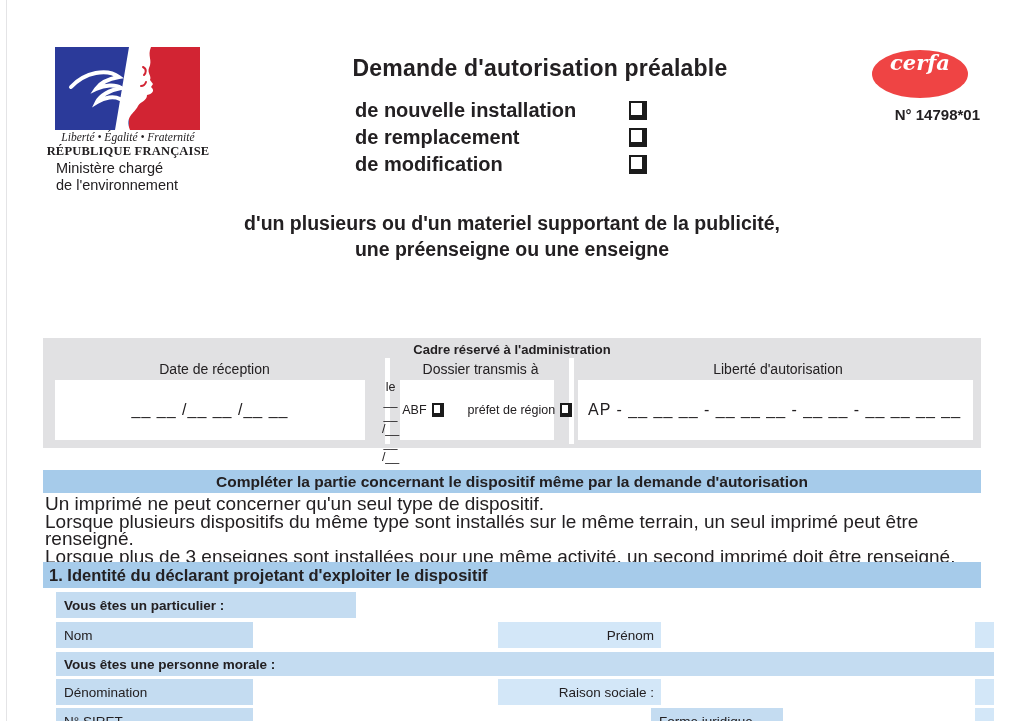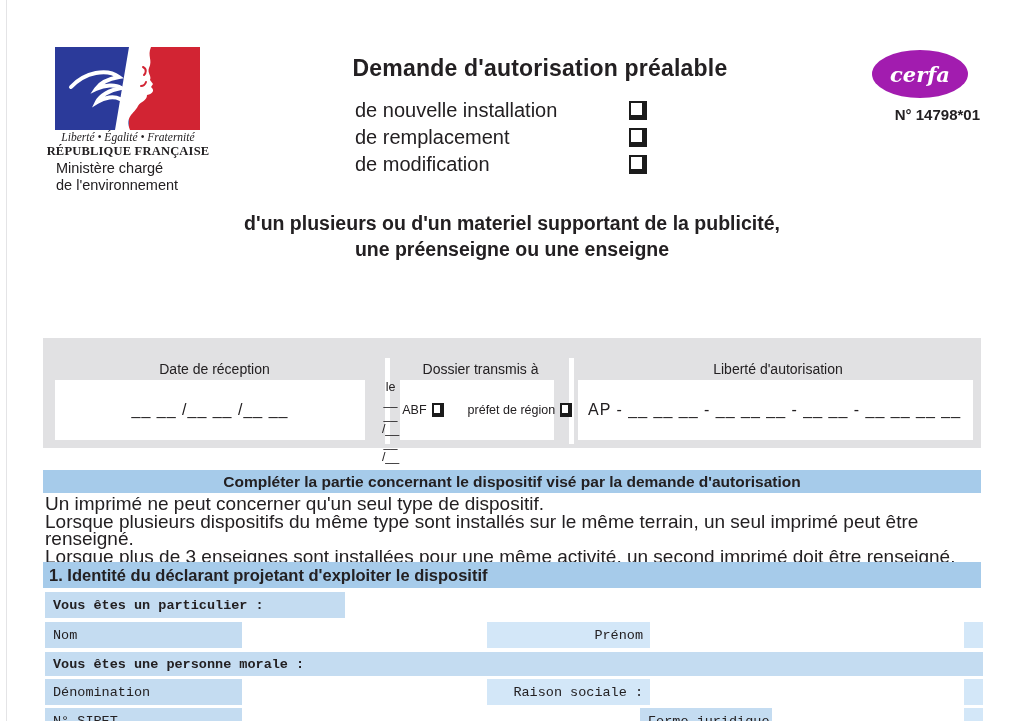--- a/index.html
+++ b/index.html
@@ -11,23 +11,23 @@
 
   
   .flag{left:55px;top:47px;width:145px;height:83px;}
   .motto{left:40px;top:131px;width:176px;text-align:center;font-family:"Liberation Serif",serif;
          font-style:italic;font-size:11.5px;white-space:nowrap;}
   .republic{left:40px;top:144px;width:176px;text-align:center;font-family:"Liberation Serif",serif;
             font-weight:bold;font-size:12.5px;letter-spacing:.2px;white-space:nowrap;}
   .ministry{left:56px;top:160px;font-size:14.5px;line-height:17px;}
   .main-title{left:240px;top:55px;width:600px;text-align:center;font-size:23px;font-weight:bold;letter-spacing:.2px;}
   .options{left:355px;top:97px;width:292px;}
-  .option-line{display:flex;justify-content:space-between;align-items:center;height:27px;font-size:20px;}
-  .cerfa-ellipse{left:872px;top:50px;width:96px;height:48px;background:#a21caf;border-radius:50%;
-                 display:flex;align-items:center;justify-content:center;color:#fff;
+  .option-line{display:flex;justify-content:space-between;align-items:center;height:27px;font-size:20px;font-weight:bold;}
+  .cerfa-ellipse{left:872px;top:50px;width:96px;height:48px;background:#ef4444;border-radius:50%;
+                 display:flex;align-items:flex-start;justify-content:center;color:#fff;
                  font-family:"DejaVu Serif",serif;font-style:italic;font-weight:bold;font-size:21px;}
   .cerfa-num{left:860px;top:106px;width:120px;text-align:right;font-size:15px;font-weight:bold;}
 
   .subtitle{left:0;top:210px;width:1024px;text-align:center;font-size:19.5px;font-weight:bold;line-height:26px;}
   .legal{left:0;top:283px;width:1024px;text-align:center;font-style:italic;font-size:13.5px;}
   .legal sup{font-size:9px;}
 
   
   .cb{display:inline-block;background:#fff;border:2px solid #1b1b1b;border-right-width:5px;border-bottom-width:5px;}
   .cb.lg{width:11px;height:12px;}
@@ -48,21 +48,21 @@
   .col2-line2 .sp{width:14px;}
 
   
   .band{left:43px;top:470px;width:938px;height:23px;background:#a6cbea;text-align:center;
         font-weight:bold;font-size:15.5px;line-height:23px;}
   .instructions{left:45px;top:495px;width:940px;font-size:19px;line-height:17.5px;}
 
   
   .sec-header{left:43px;top:562px;width:938px;height:26px;background:#a6cbea;font-weight:bold;
               font-size:16.5px;line-height:26px;padding-left:6px;box-sizing:border-box;}
-  .frow{position:absolute;left:45px;width:938px;height:26px;display:flex;align-items:stretch;font-size:13.5px;font-family:Liberation Mono, monospace;}
+  .frow{position:absolute;left:56px;width:938px;height:26px;display:flex;align-items:stretch;font-size:13.5px;}
   .lblcell{background:#c4dcf1;display:flex;align-items:center;box-sizing:border-box;padding-left:8px;}
   .rowblue{background:#d3e7f8;display:flex;align-items:center;}
   .wcell{background:#ffffff;}
   .wgap{background:#ffffff;}
   .bold{font-weight:bold;}
   .cbbox{background:#fff;width:40px;display:flex;align-items:center;justify-content:center;margin:1px 0;}
   .rlabel{display:flex;align-items:center;justify-content:flex-end;padding-right:7px;box-sizing:border-box;background:#d3e7f8;}
   .siret-pat{display:flex;align-items:center;padding-left:30px;font-size:15px;letter-spacing:2px;background:#fff;}
 </style>
 </head>
@@ -106,20 +106,21 @@
     <span>cerfa</span>
   </div>
   <div class="abs cerfa-num">N° 14798*01</div>
 
   <div class="abs subtitle">
     <div>d'un plusieurs ou d'un materiel supportant de la publicité,</div>
     <div>une préenseigne ou une enseigne</div>
   </div>
 
   <div class="abs admin">
+    <div class="admin-title">Cadre réservé à l'administration</div>
 
     <div class="admin-label" style="left:0;width:343px;">Date de réception</div>
     <div class="admin-label" style="left:348px;width:179px;">Dossier transmis à</div>
     <div class="admin-label" style="left:532px;width:406px;">Liberté d'autorisation</div>
 
     <div class="admin-sep" style="left:342px;"></div>
     <div class="admin-sep" style="left:526px;"></div>
 
     <div class="admin-cell" style="left:12px;width:310px;">
       <div class="acell-center date-pat">__ __ /__ __ /__ __</div>
@@ -136,21 +137,21 @@
           <span class="cb sm"></span>
         </div>
       </div>
     </div>
 
     <div class="admin-cell" style="left:535px;width:395px;">
       <div class="ap-pat">AP - __ __ __ - __ __ __ - __ __ - __ __ __ __</div>
     </div>
   </div>
 
-  <div class="abs band">Compléter la partie concernant le dispositif visé par la demande d'autorisation</div>
+  <div class="abs band">Compléter la partie concernant le dispositif même par la demande d'autorisation</div>
   <div class="abs instructions">
     <div>Un imprimé ne peut concerner qu'un seul type de dispositif.</div>
     <div>Lorsque plusieurs dispositifs du même type sont installés sur le même  terrain, un seul imprimé peut être renseigné.</div>
     <div>Lorsque plus de 3 enseignes sont installées pour une même activité, un second imprimé doit être renseigné.</div>
   </div>
 
   <div class="abs sec-header">1.  Identité du déclarant projetant d'exploiter le dispositif</div>
 
   <div class="frow" style="top:592px;">
     <div class="lblcell bold" style="width:300px;">Vous êtes un particulier :</div>

